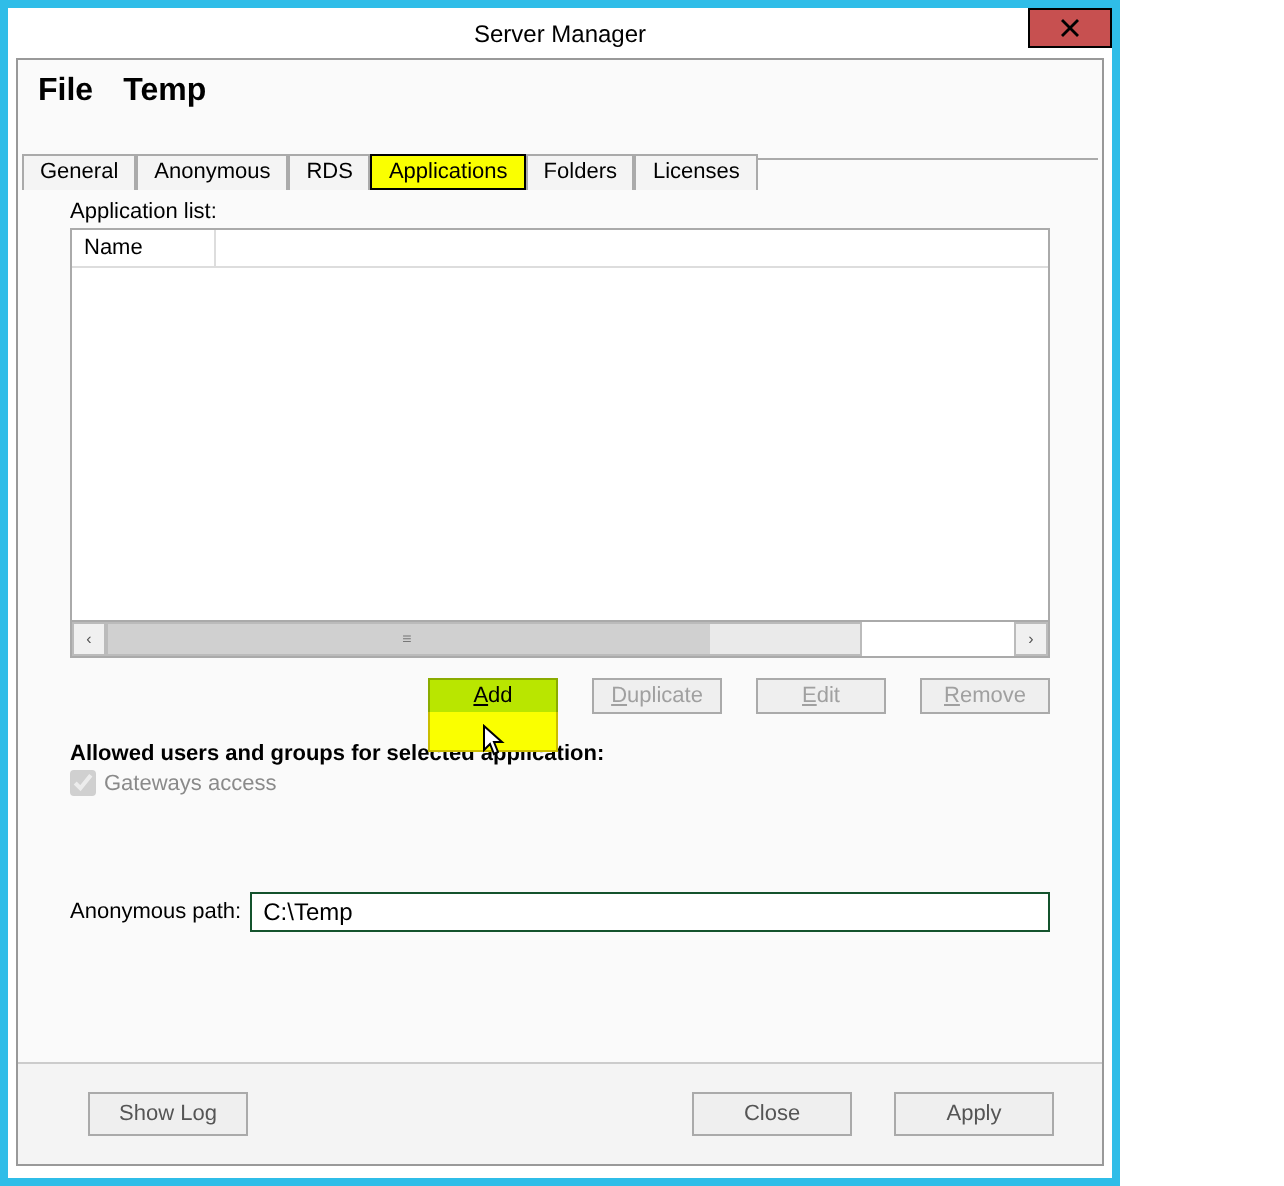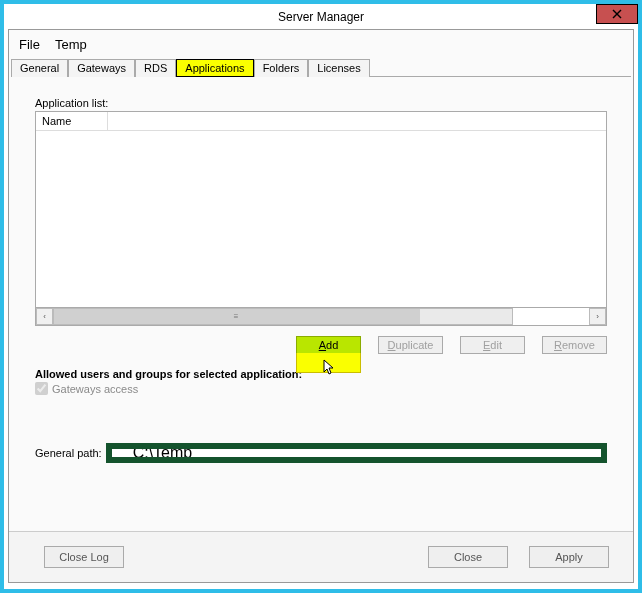--- a/index.html
+++ b/index.html
@@ -1,30 +1,30 @@
 <!DOCTYPE html>
 <html><head>
 <meta charset="utf-8">
 <style>
 * { box-sizing: border-box; margin: 0; padding: 0; font-family: "Segoe UI", Tahoma, sans-serif; font-size: 11px; }
 body { background: #fff; width: 642px; height: 593px; overflow: hidden; }
 
-.outer-frame { border: 4px solid #2fbde8; width: 642px; height: 593px; background: #fff; }
+.outer-frame { border: 4px solid #2fbde8; width: 560px; height: 593px; background: #fff; }
 
 .titlebar { height: 25px; background: #fff; position: relative; display: flex; align-items: center; justify-content: center; }
 .titlebar-title { font-size: 12px; color: #000; }
 .close-btn { position: absolute; right: 0; top: 0; width: 42px; height: 20px; background: #c75050; display: flex; align-items: center; justify-content: center; color: #000; font-size: 11px; font-weight: bold; cursor: default; border: 1px solid #000; }
 
 .inner-panel { margin: 0 4px 4px 4px; border: 1px solid #999; background: #fafafa; height: 554px; padding: 3px 0 0 0; position: relative; }
 
 .menubar { padding: 2px 4px; }
-.menubar span { display: inline-block; padding: 2px 6px; font-size: 13px; cursor: default; }
+.menubar span { display: inline-block; padding: 2px 6px; font-size: 16px; cursor: default; font-weight: bold; }
 
 .tabstrip { display: flex; border-bottom: 1px solid #aaa; margin: 2px 2px 0 2px; }
-.tab { border: 1px solid #aaa; border-bottom: none; padding: 2px 8px; font-size: 11px; background: #f4f4f4; margin-right: 0px; position: relative; top: 1px; cursor: default; }
+.tab { border: 1px solid #aaa; border-bottom: none; padding: 2px 8px; font-size: 11px; background: #f4f4f4; margin-right: 0px; position: relative; top: 16px; cursor: default; }
 .tab.active { background: #fafafa; border-bottom: 1px solid #fafafa; }
 .tab.highlight { background: #faff00; border-color: #000; }
 
 .tab-content { padding: 20px 26px 0 26px; }
 
 .label { font-size: 11px; color: #000; margin-bottom: 2px; display: block; }
 
 .app-list { border: 1px solid #aaa; background: #fff; }
 .list-header { display: flex; background: #fff; border-bottom: 1px solid #ddd; gap: 40px; }
 .list-header .col { padding: 3px 6px; font-size: 11px; border-right: 1px solid #ddd; }
@@ -43,21 +43,21 @@
 .btn u { text-decoration: underline; }
 .btn.add { background: #b9e600; border: 1px solid #8aab00; color: #000; position: relative; }
 .btn.add::after { content: ""; position: absolute; left: -1px; top: 100%; width: 63px; height: 19px; background: #faff00; border: 1px solid #cabd00; border-top: none; }
 .cursor-img { position: absolute; left: 26px; top: 22px; font-size: 13px; z-index: 5; pointer-events: none; }
 
 .section-label { margin-top: 14px; font-size: 11px; font-weight: bold; }
 .checkbox-row { margin-top: 2px; display: flex; align-items: center; gap: 4px; color: #8a8a8a; }
 .checkbox-row input { accent-color: #888; }
 
 .db-row { margin-top: 48px; display: flex; align-items: center; gap: 4px; }
-.db-input { flex: 1; border: 6px solid #14532d; padding: 2px 21px; font-size: 16px; background: #fff; height: 20px; }
+.db-input { flex: 1; border: 1px solid #14532d; padding: 2px 6px; font-size: 12px; background: #fff; height: 20px; }
 
 .footer { position: absolute; bottom: 0; left: 0; right: 0; border-top: 1px solid #ccc; padding: 14px 24px; display: flex; justify-content: space-between; background: #f4f4f4; }
 .footer .btn { width: 80px; padding: 4px 0; }
 .footer-right { display: flex; gap: 10px; }
 </style>
 </head>
 <body>
 
 <div class="outer-frame">
   <div class="titlebar">
@@ -71,21 +71,21 @@
   </div>
 
   <div class="inner-panel">
     <div class="menubar">
       <span>File</span>
       <span>Temp</span>
     </div>
 
     <div class="tabstrip">
       <div class="tab">General</div>
-      <div class="tab">Gateways</div>
+      <div class="tab">Anonymous</div>
       <div class="tab">RDS</div>
       <div class="tab active highlight">Applications</div>
       <div class="tab">Folders</div>
       <div class="tab">Licenses</div>
     </div>
 
     <div class="tab-content">
       <span class="label">Application list:</span>
       <div class="app-list">
         <div class="list-header">
@@ -116,26 +116,26 @@
         <div class="btn disabled"><u>R</u>emove</div>
       </div>
 
       <div class="section-label">Allowed users and groups for selected application:</div>
       <div class="checkbox-row">
         <input type="checkbox" checked="" disabled="" style="">
         <span>Gateways access</span>
       </div>
 
       <div class="db-row">
-        <span>General path:</span>
+        <span>Anonymous path:</span>
         <input class="db-input" type="text" value="C:\Temp" style="">
       </div>
     </div>
 
     <div class="footer">
-      <div class="btn">Close Log</div>
+      <div class="btn">Show Log</div>
       <div class="footer-right">
         <div class="btn">Close</div>
         <div class="btn">Apply</div>
       </div>
     </div>
   </div>
 </div>
 
 </body></html>

